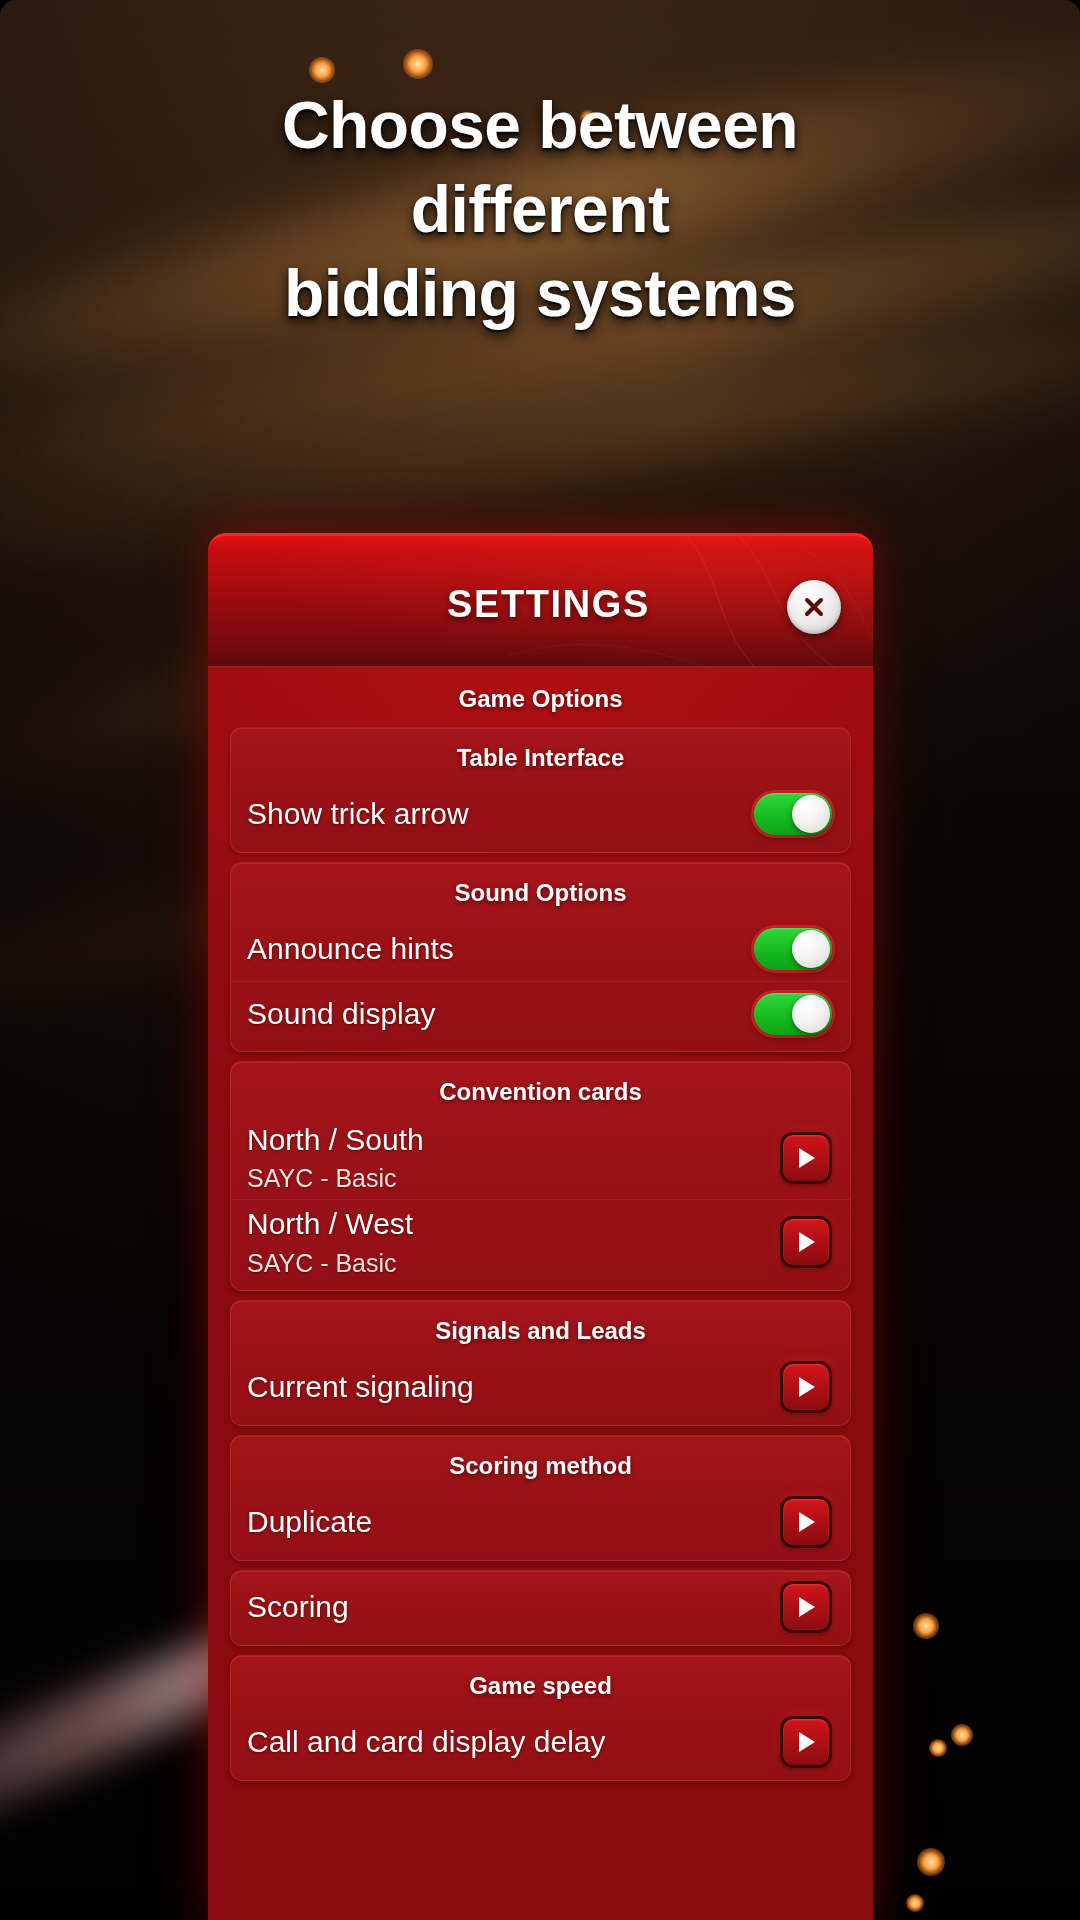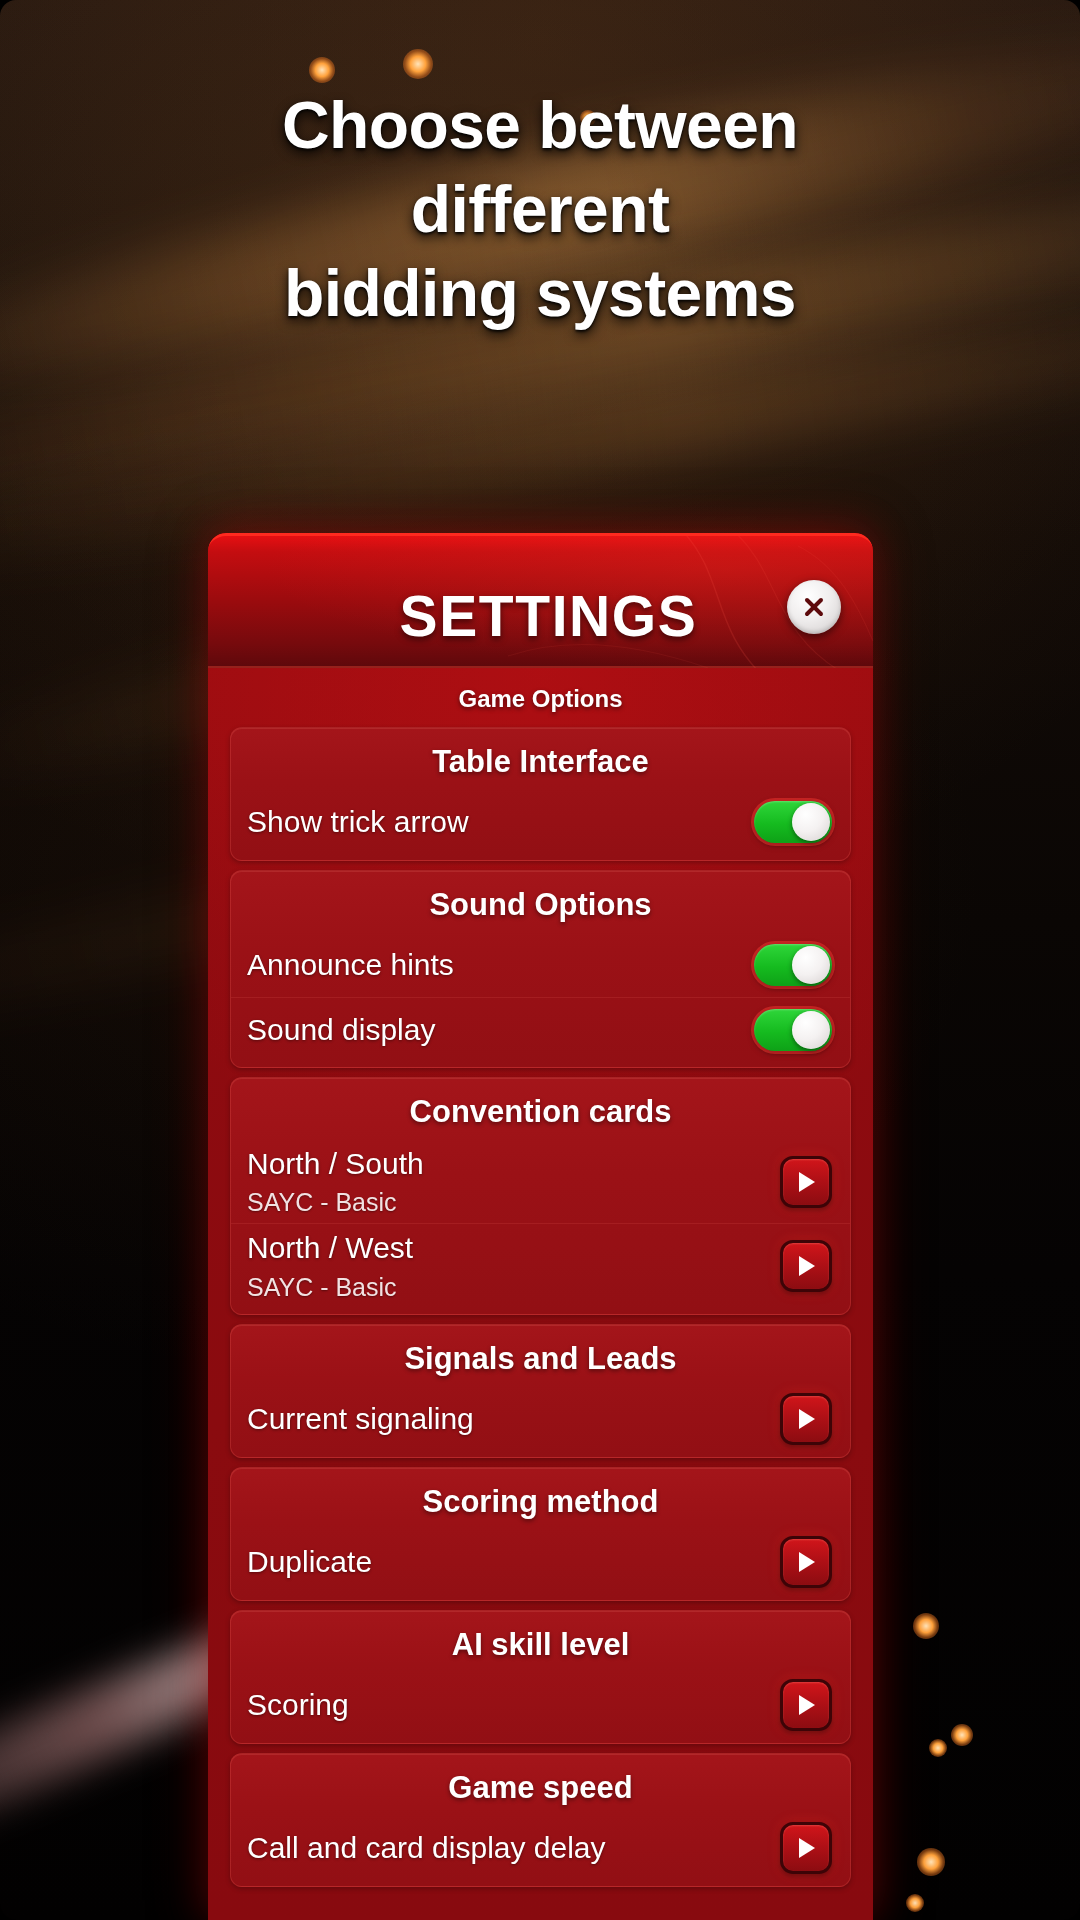--- a/index.html
+++ b/index.html
@@ -101,21 +101,21 @@
   .header-swirl {
     position: absolute; inset: 0;
     opacity: 0.30;
     pointer-events: none;
   }
   .panel-title {
     position: absolute;
     left: 0; right: 0; top: 47px;
     text-align: center;
     color: #ffffff;
-    font-size: 57px;
+    font-size: 38px;
     font-weight: bold;
     letter-spacing: 1.6px;
     text-shadow: 0 3px 6px rgba(0,0,0,0.55);
     margin-left: 16px;
   }
   .close-button {
     position: absolute;
     right: 32px; top: 44px;
     width: 54px; height: 54px;
     border-radius: 50%;
@@ -151,21 +151,21 @@
     background: linear-gradient(180deg, #a4151a 0%, #9b1116 40%, #920f14 100%);
     border: 1px solid rgba(255,105,95,0.22);
     border-radius: 12px;
     margin-bottom: 9px;
     padding: 4px 0 6px 0;
     box-shadow: inset 0 1px 0 rgba(255,140,130,0.16), 0 2px 5px rgba(0,0,0,0.26);
   }
   .card-title {
     text-align: center;
     color: #ffffff;
-    font-size: 31px;
+    font-size: 24px;
     font-weight: bold;
     padding: 12px 0 10px 0;
     text-shadow: 0 2px 4px rgba(0,0,0,0.45);
   }
 
   .row {
     display: flex;
     align-items: center;
     justify-content: space-between;
     padding: 6px 18px 6px 16px;
@@ -345,21 +345,20 @@
                 <div class="row-label">Duplicate</div>
               </div>
               <div class="arrow-button">
                 <svg width="22" height="24" viewBox="0 0 22 24">
                   <polygon points="4,2 20,12 4,22" fill="#ffffff"></polygon>
                 </svg>
               </div>
             </div>
           </div>
           <div class="card">
-            <div class="card-title">AI skill level</div>
             <div class="row">
               <div class="row-labels">
                 <div class="row-label">Scoring</div>
               </div>
               <div class="arrow-button">
                 <svg width="22" height="24" viewBox="0 0 22 24">
                   <polygon points="4,2 20,12 4,22" fill="#ffffff"></polygon>
                 </svg>
               </div>
             </div>

